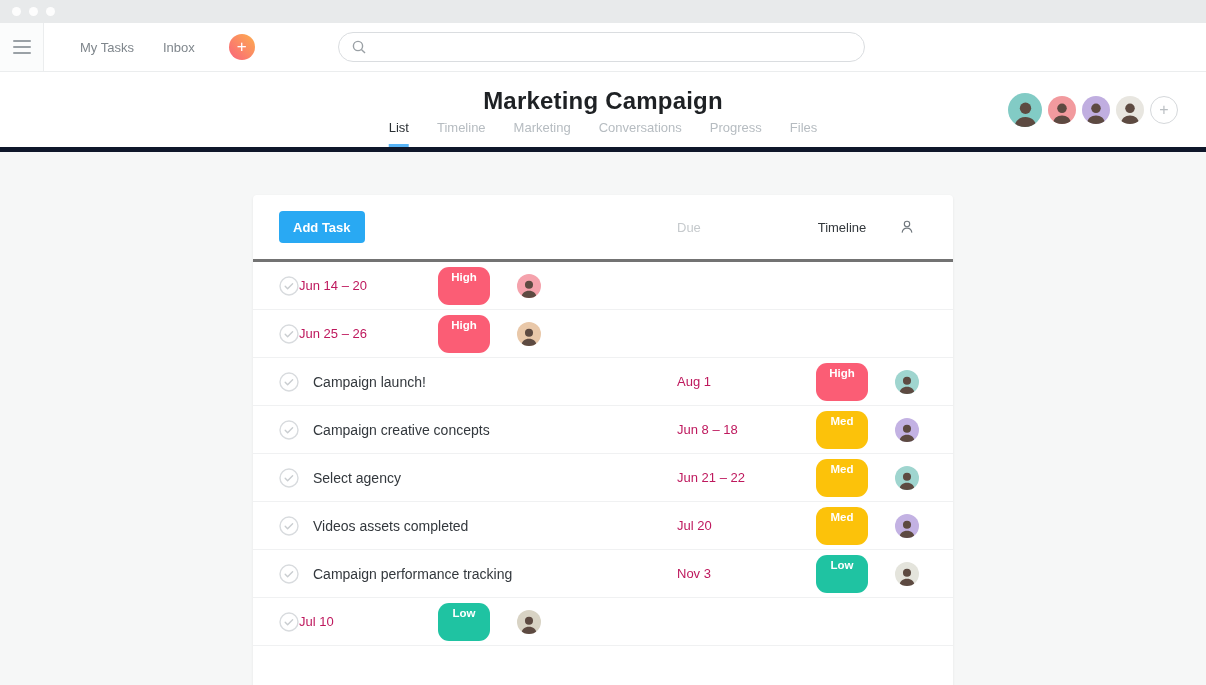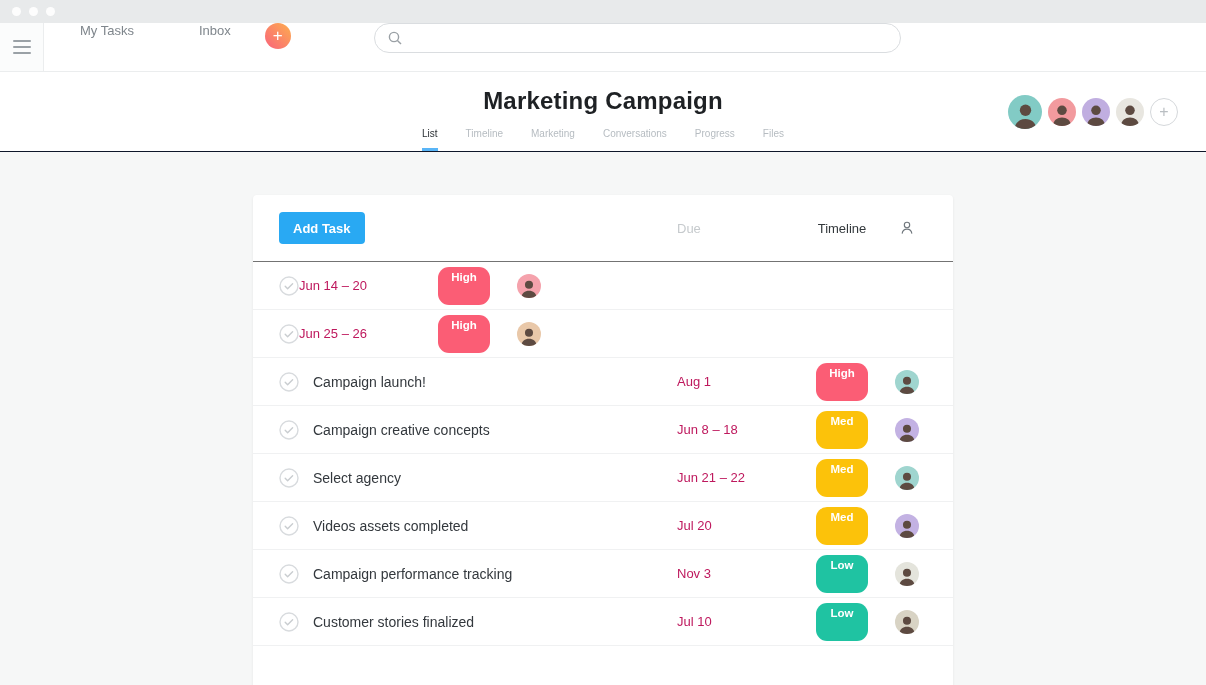--- a/index.html
+++ b/index.html
@@ -8,48 +8,48 @@
 
   
   .topbar { height:23px; background:#e8eaeb; display:flex; align-items:center; padding-left:12px; gap:8px; }
   .topbar .dot { width:9px; height:9px; border-radius:50%; background:#fdfdfd; }
 
   
   .navbar { height:49px; background:#ffffff; display:flex; align-items:stretch; border-bottom:1px solid #ebedee; }
   .nav-left { width:44px; background:#fbfcfc; border-right:1px solid #ebedee; display:flex; align-items:center; justify-content:center; flex:none; }
   .hamburger { display:flex; flex-direction:column; gap:4px; cursor:pointer; }
   .hamburger span { display:block; width:18px; height:2px; background:#9aa1a6; border-radius:1px; }
-  .nav-main { display:flex; align-items:flex-start; flex:1; }
+  .nav-main { display:flex; align-items:center; flex:1; }
   .nav-link { font-size:13px; color:#7f868c; cursor:pointer; }
   .nav-link.mytasks { margin-left:36px; }
-  .nav-link.inbox { margin-left:65px; }
+  .nav-link.inbox { margin-left:29px; }
   .quick-add { width:26px; height:26px; border-radius:50%; margin-left:34px; border:none; cursor:pointer;
                background:linear-gradient(225deg,#fdae4e,#f9637c); color:#ffffff; font-size:17px; line-height:24px;
                display:flex; align-items:center; justify-content:center; padding:0; }
   .searchbox { margin-left:83px; width:527px; height:30px; border:1px solid #dadde0; border-radius:15px;
                display:flex; align-items:center; padding:0 12px; background:#ffffff; }
   .searchbox svg { flex:none; }
   .searchbox input { border:none; outline:none; flex:1; margin-left:8px; font-size:13px; color:#33383d; background:transparent; }
 
   
-  .project-header { height:80px; background:#ffffff; position:relative; border-bottom:1px solid #0f172a; }
+  .project-header { height:80px; background:#ffffff; position:relative; border-bottom:5px solid #0f172a; }
   .project-title { text-align:center; padding-top:15px; font-size:24px; font-weight:700; color:#1e2124; letter-spacing:.2px; }
   .tabs { position:absolute; bottom:0; left:50%; transform:translateX(-50%); display:flex; gap:28px; }
-  .tab { font-size:10px; color:#b6bcc1; padding-bottom:9px; border-bottom:3px solid transparent; cursor:pointer; white-space:nowrap; }
+  .tab { font-size:13px; color:#b6bcc1; padding-bottom:9px; border-bottom:3px solid transparent; cursor:pointer; white-space:nowrap; }
   .tab.active { color:#2b3034; border-bottom-color:#59b5f7; }
   .members { position:absolute; right:28px; top:50%; transform:translateY(-50%); display:flex; align-items:center; gap:6px; }
   .member-avatar { border-radius:50%; overflow:hidden; display:flex; align-items:flex-end; justify-content:center; cursor:pointer; }
   .invite-btn { width:28px; height:28px; border-radius:50%; border:1.5px solid #d5d8db; background:#ffffff; color:#b9bec2;
                 font-size:16px; display:flex; align-items:center; justify-content:center; cursor:pointer; padding:0; }
 
   
   .main { height:533px; }
   .card { width:700px; margin:43px auto 0; background:#ffffff; border-radius:4px; min-height:520px;
           box-shadow:0 1px 3px rgba(0,0,0,.07); }
-  .card-header { height:67px; display:flex; align-items:center; padding:0 26px; border-bottom:1px solid #737373; }
+  .card-header { height:67px; display:flex; align-items:center; padding:0 26px; border-bottom:3px solid #737373; }
   .add-task { height:32px; padding:0 14px; border:none; border-radius:4px; background:#29a9f3; color:#ffffff;
               font-size:13px; font-weight:700; cursor:pointer; font-family:inherit; }
   .spacer { flex:1; }
   .col-due { width:120px; text-align:left; padding-right:10px; }
   .col-pri { width:90px; text-align:center; }
   .col-asg { width:40px; display:flex; justify-content:center; }
   .hdr-due { font-size:13px; color:#c6cacd; padding-right:14px; }
   .hdr-pri { font-size:13px; color:#33383c; }
 
   .task-row { height:48px; display:flex; align-items:center; padding:0 26px; border-bottom:1px solid #f0f1f2; cursor:pointer; }
@@ -273,21 +273,20 @@
               </svg>
             </span>
           </span>
   </div>
 
   <div class="task-row">
     <svg class="check" viewBox="0 0 20 20" fill="none">
       <circle cx="10" cy="10" r="9" stroke="#d8dbde" stroke-width="1.4"></circle>
       <path d="M6.2 10.3l2.4 2.4 5-5" stroke="#c9cdd0" stroke-width="1.4" stroke-linecap="round" stroke-linejoin="round"></path>
     </svg>
-    <span class="task-name">Customer stories finalized</span>
     <span class="col-due task-due">Jul 10</span>
     <span class="col-pri"><span class="pill" style="background: rgb(31, 195, 162);">Low</span></span>
     <span class="col-asg">
             <span class="row-avatar" style="background: rgb(216, 211, 196);">
               <svg width="22" height="22" viewBox="0 0 24 24">
                 <circle cx="12" cy="9.5" r="4.4" fill="#5d4a41"></circle>
                 <path d="M3.5 24c.6-5.2 4-7.8 8.5-7.8s7.9 2.6 8.5 7.8z" fill="#5d4a41"></path>
               </svg>
             </span>
           </span>

